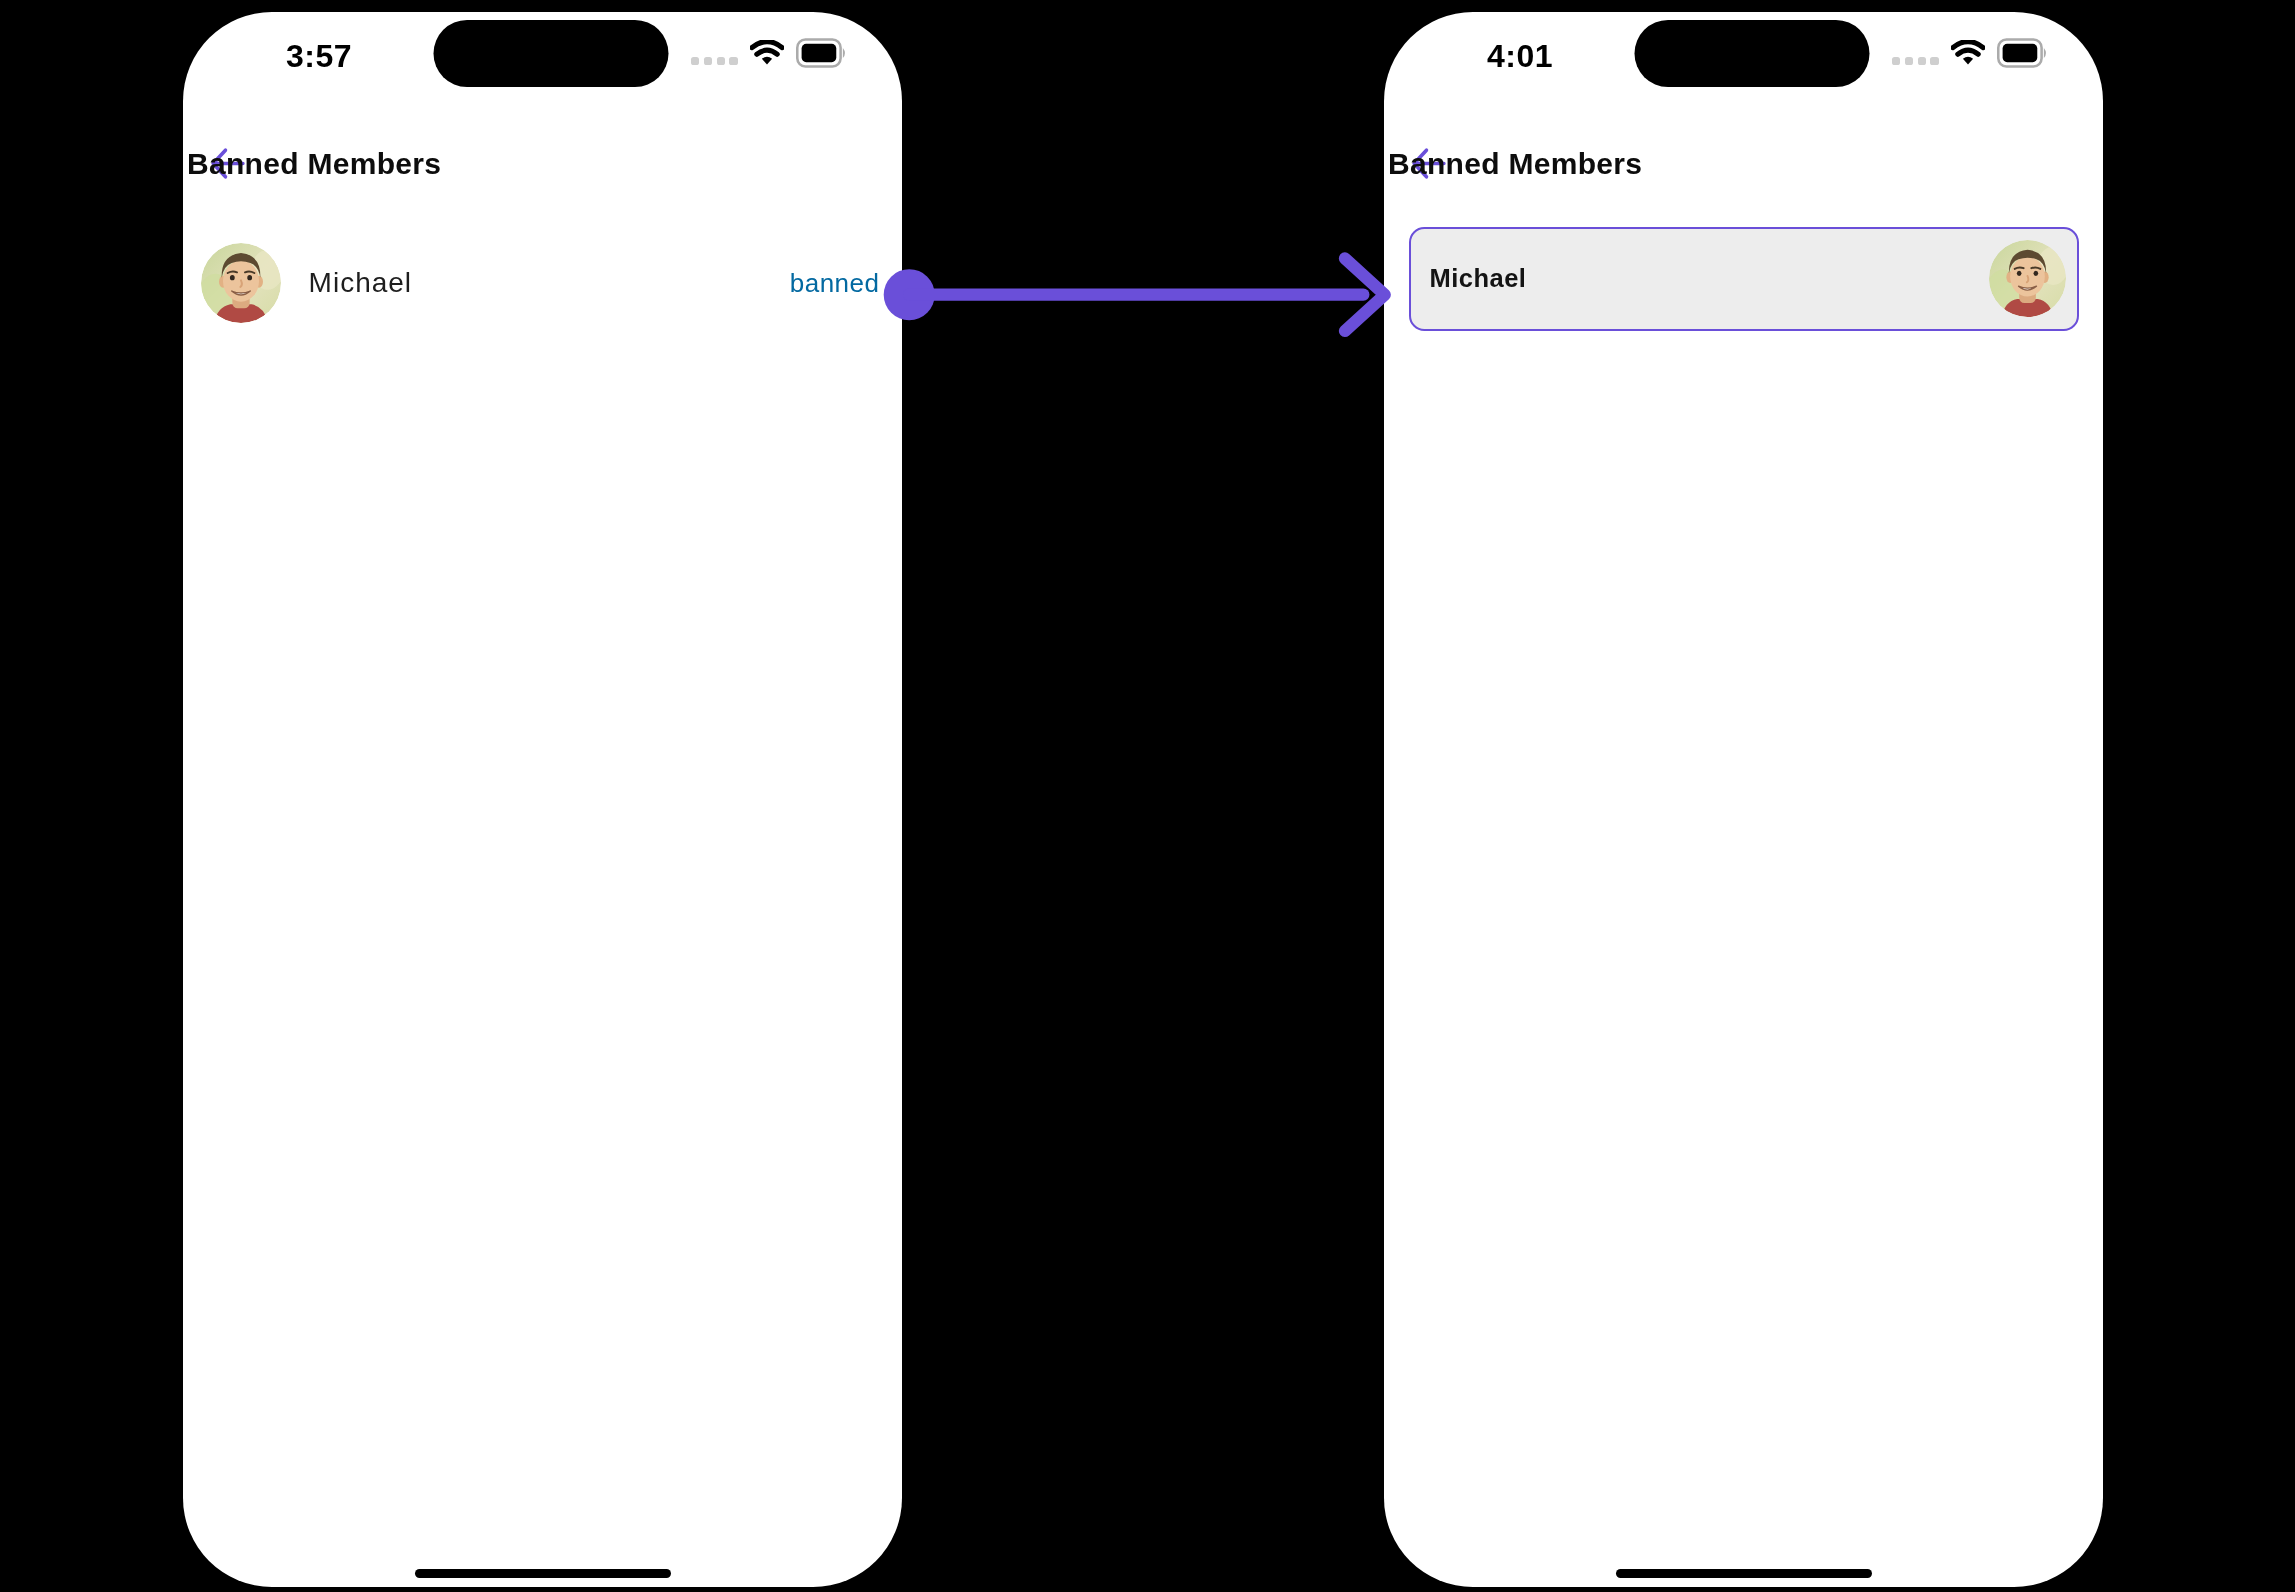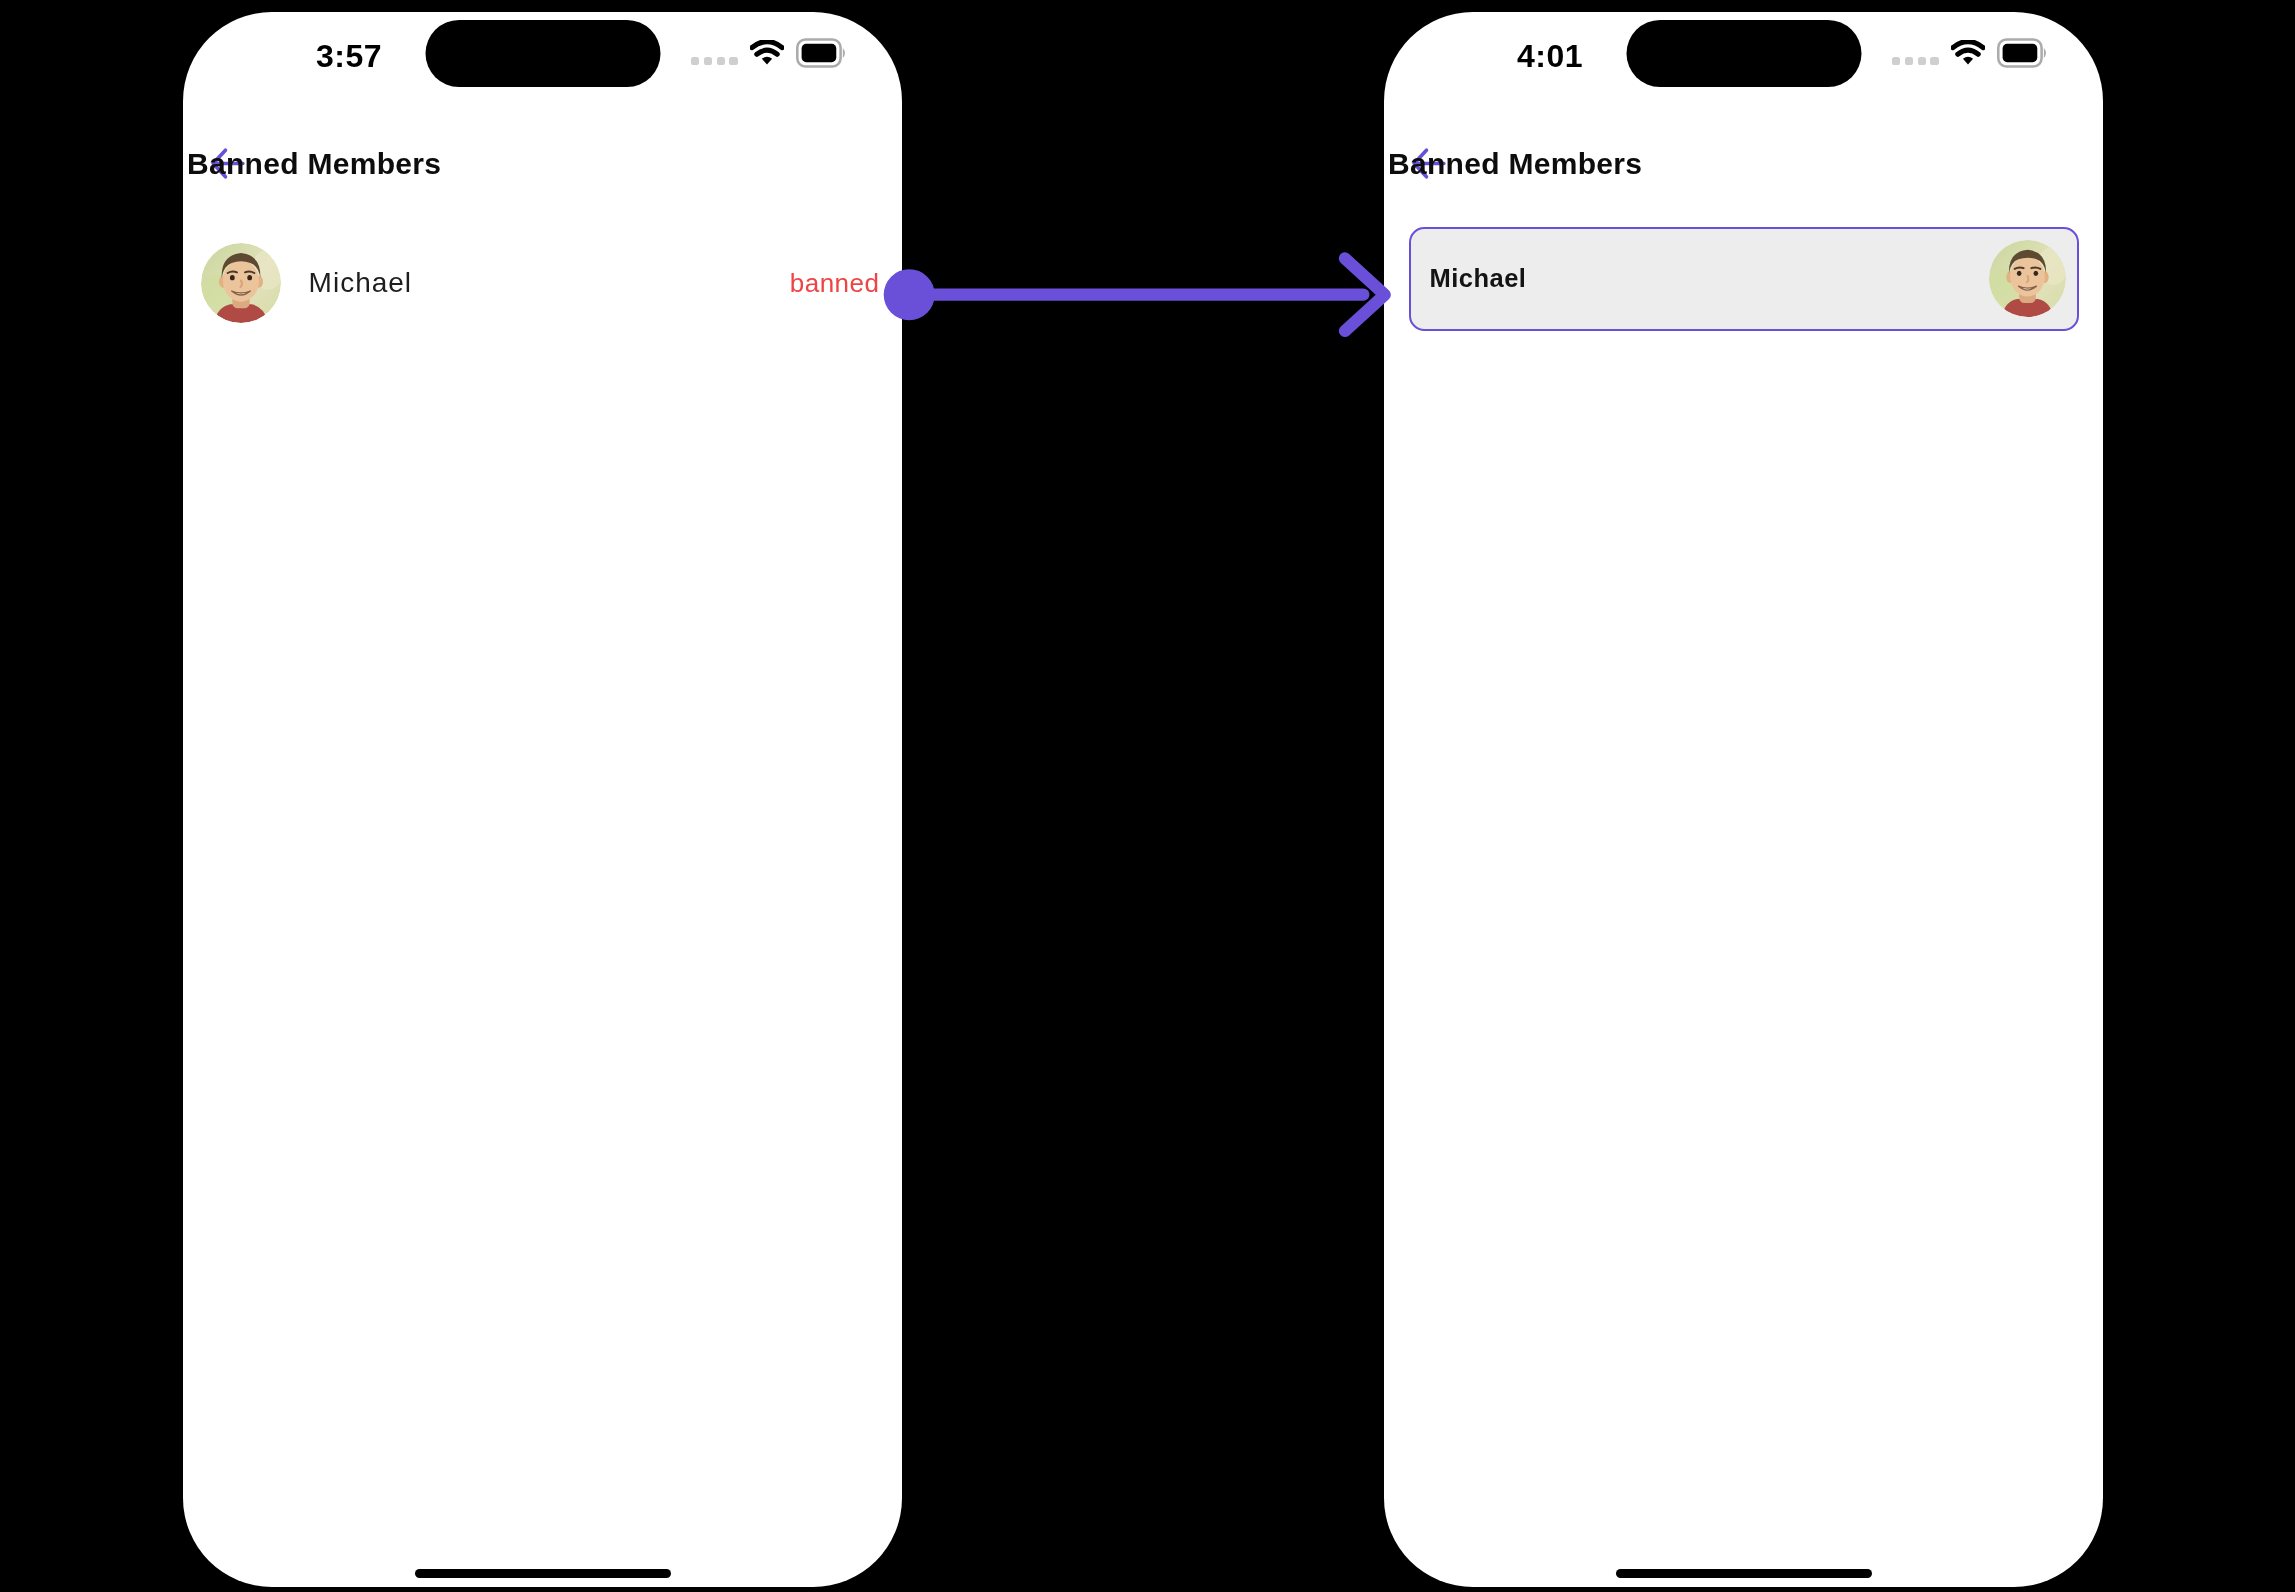--- a/index.html
+++ b/index.html
@@ -9,21 +9,21 @@
     font-family:"Liberation Sans","DejaVu Sans",sans-serif;
   }
   .phone {
     position:absolute; top:11.7px; width:719px; height:1575px;
     background:#fff; border-radius:89px; overflow:hidden;
   }
   .phone-left  { left:183px; }
   .phone-right { left:1384px;padding-left:12px; }
 
   
-  .statusbar { position:absolute; top:0; left:0; right:0; height:97px;text-align:right; }
+  .statusbar { position:absolute; top:0; left:16px; right:0; height:97px; }
   .time {
     position:absolute; left:87px; top:26.5px; width:112px;
     font-size:32px; font-weight:700; color:#000; letter-spacing:0.5px;
   }
   .island {
     position:absolute; left:50%; top:8.7px; transform:translateX(-50%);
     width:235px; height:67px; background:#000; border-radius:36px;
   }
   .sicons {
     position:absolute; right:54px; top:25.5px; height:33px;
@@ -46,21 +46,21 @@
     display:flex; align-items:center;
   }
   .avatar { border-radius:50%; overflow:hidden; flex:0 0 auto; }
   .avatar svg { display:block; width:100%; height:100%; }
   .row-avatar { width:80px; height:80px; margin-left:18px; }
   .row-name {
     margin-left:27.6px; font-size:28px; font-weight:500; color:#1e1e1e; letter-spacing:1px;
   }
   .row-status {
     margin-left:auto; margin-right:22.5px; font-size:26px; font-weight:400;
-    color:#ef4444; letter-spacing:0.5px;
+    color:#0369a1; letter-spacing:0.5px;
   }
 
   
   .member-card {
     position:absolute; left:25px; top:215px; width:670px; height:104px;
     background:#EDEDED; border:2.6px solid #6A4FD9; border-radius:15.3px;
     display:flex; align-items:center; cursor:pointer;
   }
   .card-name { margin-left:18.4px; font-size:25.5px; font-weight:700; color:#141414; letter-spacing:0.5px; }
   .card-avatar { width:77px; height:77px; margin-left:auto; margin-right:11.2px; }

